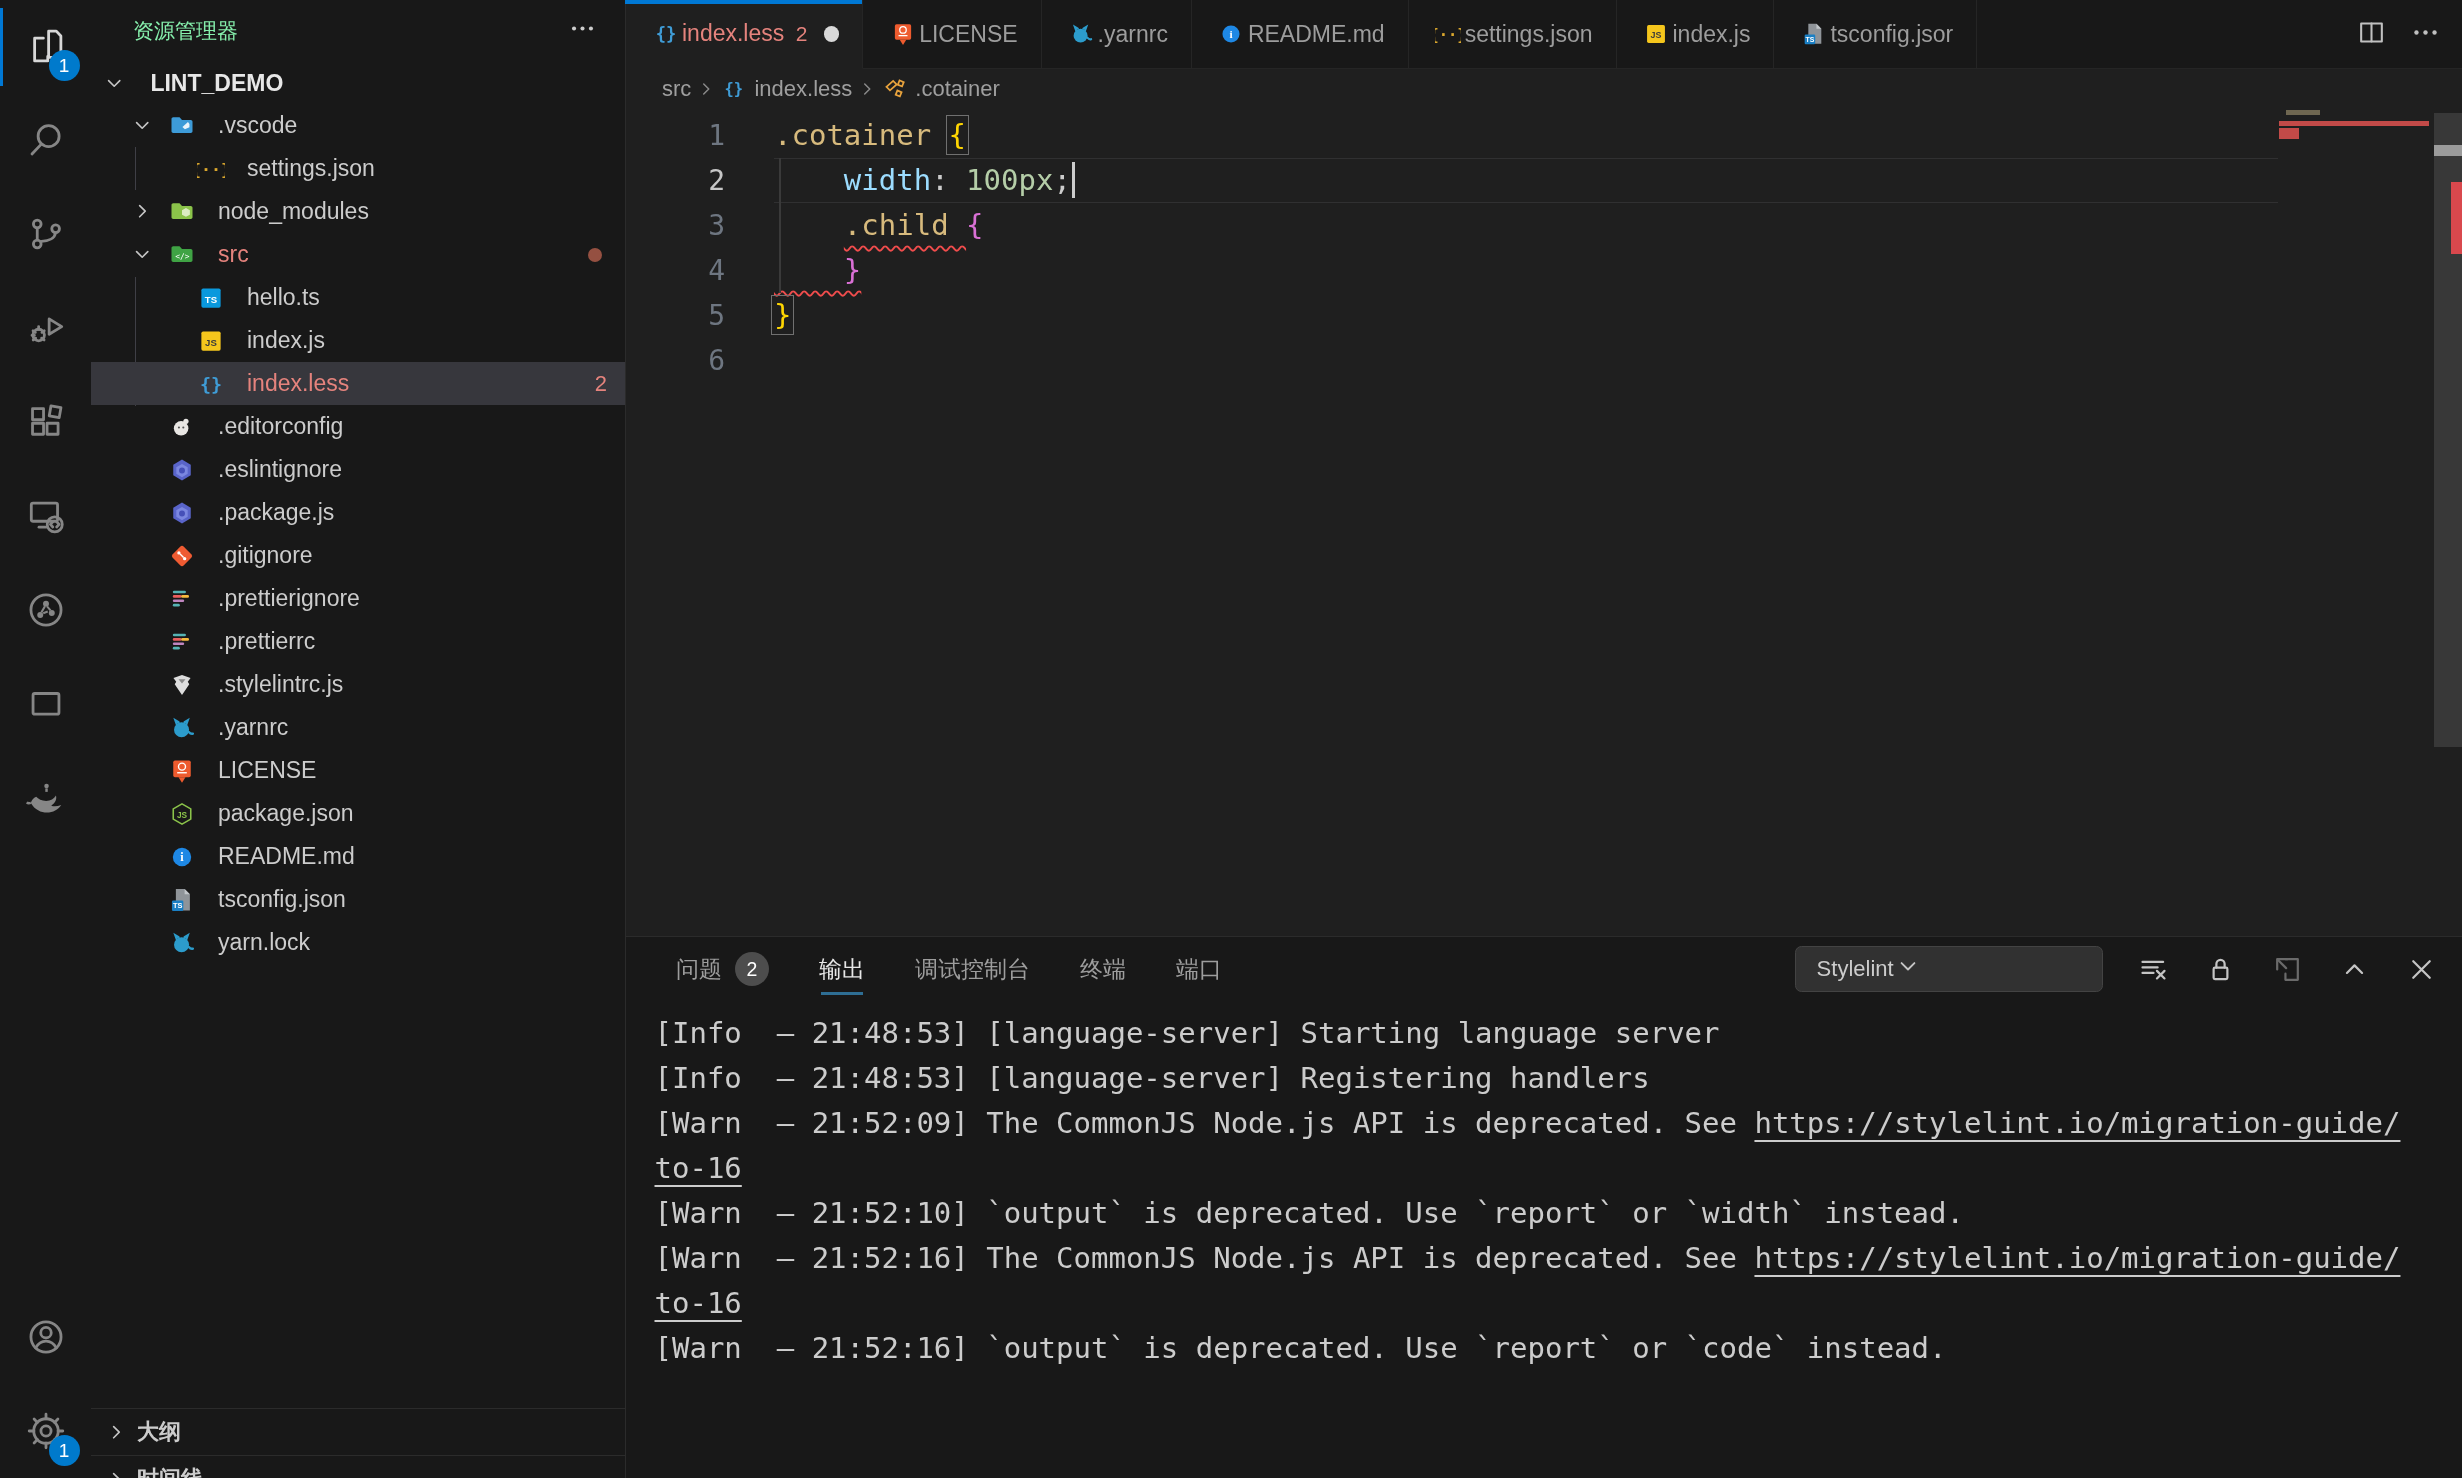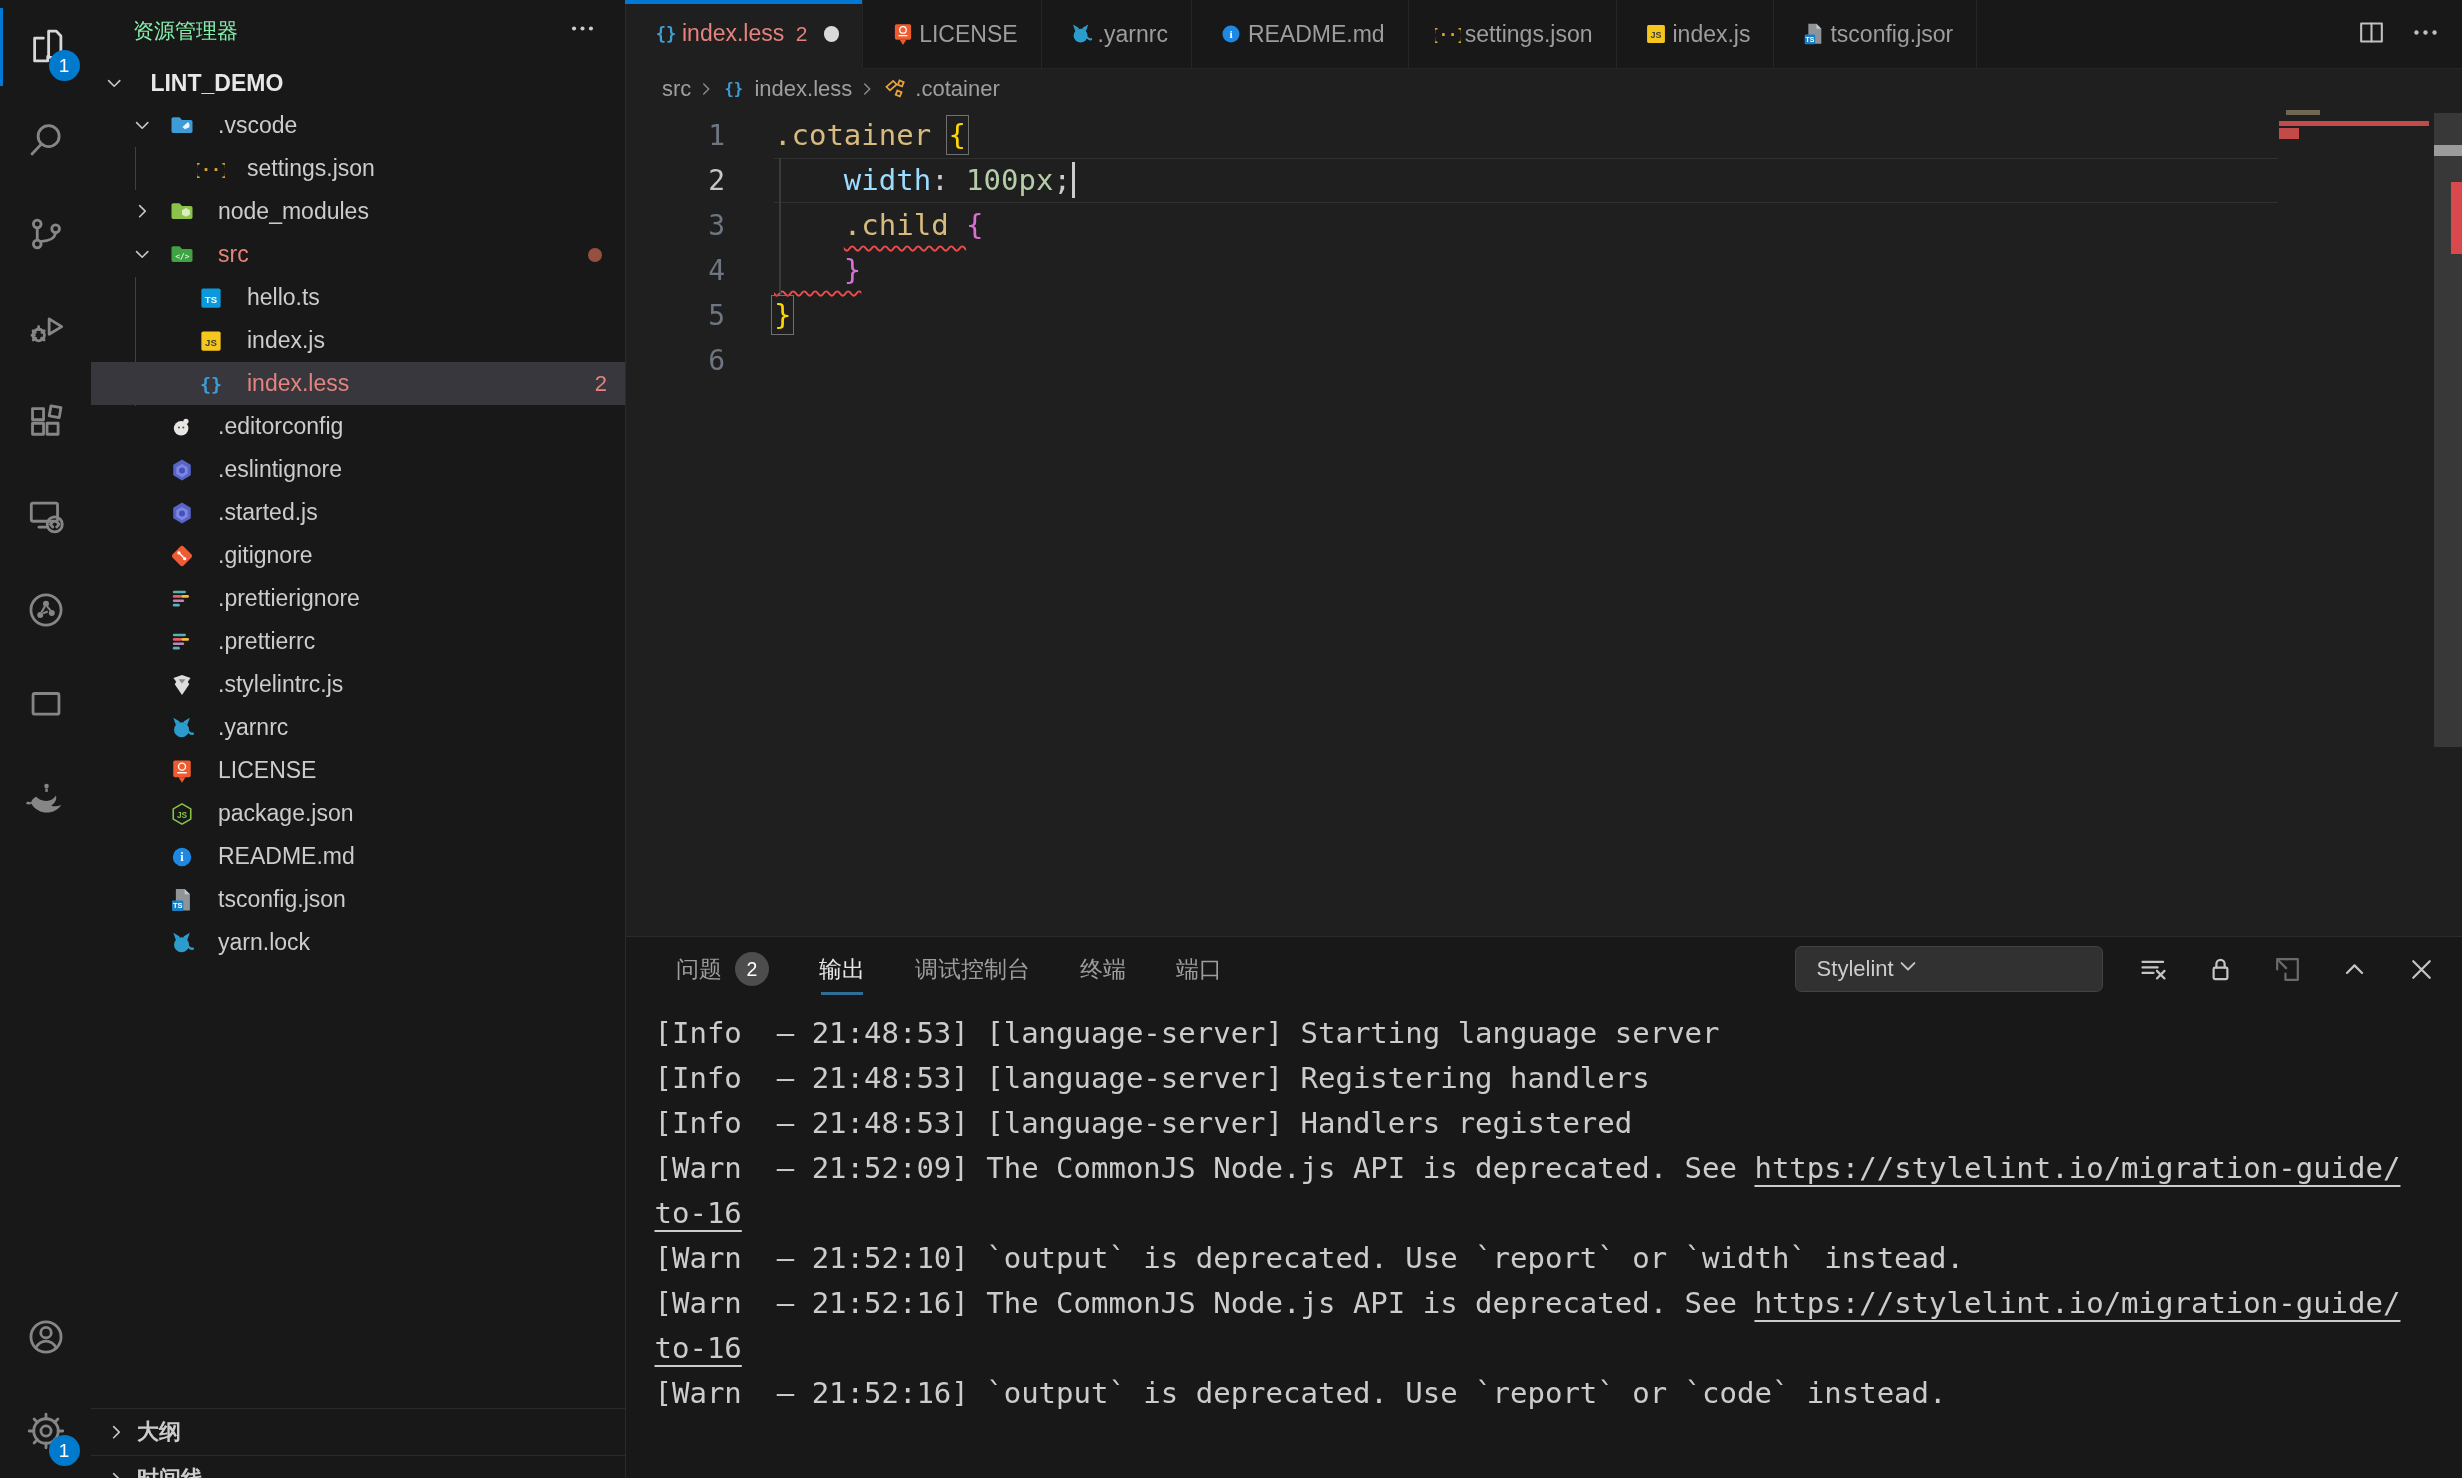--- a/index.html
+++ b/index.html
@@ -320,21 +320,21 @@
         </div>
         <div class="tree-row">
           <span class="chev"></span>
           <span class="ficon">
             <svg viewBox="0 0 32 32">
               <polygon points="16,4 26,10 26,22 16,28 6,22 6,10" fill="#5964c9"></polygon>
               <polygon points="16,9 22.5,12.8 22.5,20.4 16,24.2 9.5,20.4 9.5,12.8" fill="#7b87e0"></polygon>
               <circle cx="16" cy="16.5" r="3.4" fill="#4650b8"></circle>
             </svg>
           </span>
-          <span class="t-label">.started.js</span>
+          <span class="t-label">.package.js</span>
         </div>
         <div class="tree-row">
           <span class="chev"></span>
           <span class="ficon">
             <svg viewBox="0 0 32 32">
               <rect x="7" y="7" width="18" height="18" rx="3" transform="rotate(45 16 16)" fill="#ef5b32"></rect>
               <circle cx="12.5" cy="12.5" r="1.9" fill="#fff"></circle>
               <circle cx="19" cy="19" r="1.9" fill="#fff"></circle>
               <path d="M13.8 13.8l4 4" stroke="#fff" stroke-width="1.6"></path>
             </svg>
@@ -683,21 +683,20 @@
                 <svg viewBox="0 0 24 24">
                   <path d="M6 6l12 12M18 6 6 18" fill="none" stroke="currentColor" stroke-width="1.6" stroke-linecap="round" stroke-linejoin="round"></path>
                 </svg>
               </span>
             </div>
         </div>
       </div>
       <div class="output" id="output">
           <div class="out-line"><span>[Info  — 21:48:53] [language-server] Starting language server</span></div>
           <div class="out-line"><span>[Info  — 21:48:53] [language-server] Registering handlers</span></div>
-          <div class="out-line"><span>[Info  — 21:48:53] [language-server] Handlers registered</span></div>
           <div class="out-line"><span>[Warn  — 21:52:09] The CommonJS Node.js API is deprecated. See </span><span class="out-link">https://stylelint.io/migration-guide/</span></div>
           <div class="out-line"><span class="out-link">to-16</span></div>
           <div class="out-line"><span>[Warn  — 21:52:10] `output` is deprecated. Use `report` or `width` instead.</span></div>
           <div class="out-line"><span>[Warn  — 21:52:16] The CommonJS Node.js API is deprecated. See </span><span class="out-link">https://stylelint.io/migration-guide/</span></div>
           <div class="out-line"><span class="out-link">to-16</span></div>
           <div class="out-line"><span>[Warn  — 21:52:16] `output` is deprecated. Use `report` or `code` instead.</span></div>
         </div>
     </section>
   </main>
 </div>

